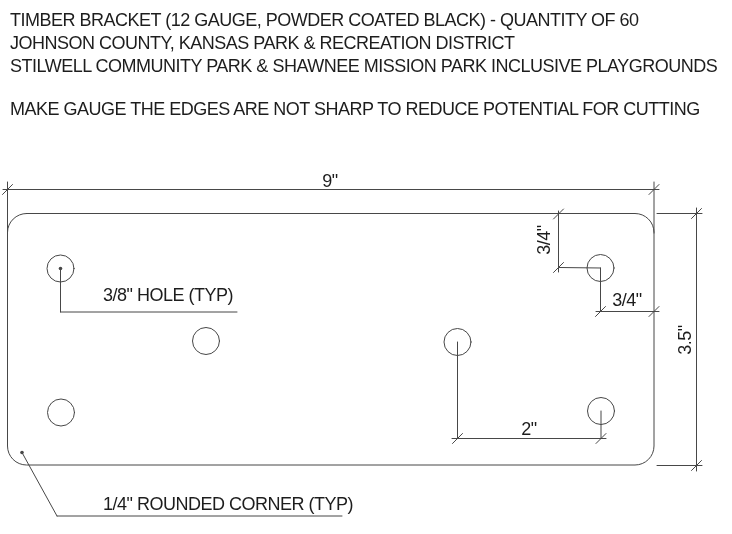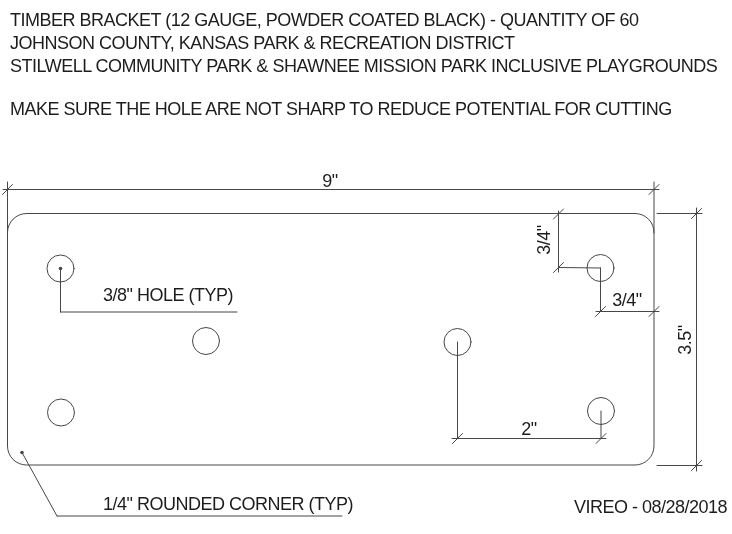--- a/index.html
+++ b/index.html
@@ -55,21 +55,21 @@
 </head>
 <body>
 
 <div class="page">
 
   <div class="header">
     <div>TIMBER BRACKET (12 GAUGE, POWDER COATED BLACK) - QUANTITY OF 60</div>
     <div>JOHNSON COUNTY, KANSAS PARK &amp; RECREATION DISTRICT</div>
     <div>STILWELL COMMUNITY PARK &amp; SHAWNEE MISSION PARK INCLUSIVE PLAYGROUNDS</div>
   </div>
-  <div class="note">MAKE SURE THE HOLE ARE NOT SHARP TO REDUCE POTENTIAL FOR CUTTING</div>
+  <div class="note">MAKE GAUGE THE EDGES ARE NOT SHARP TO REDUCE POTENTIAL FOR CUTTING</div>
 
   <svg class="draw-svg" width="732" height="534" viewBox="0 0 732 534" fill="none" stroke="#474747" stroke-width="1" stroke-linecap="round">
 
     <rect x="7.5" y="213.5" width="646.5" height="251.5" rx="19"></rect>
 
     <g>
       <circle cx="60.5" cy="268.5" r="13.5"></circle>
       <circle cx="600.5" cy="268" r="13.5"></circle>
       <circle cx="206" cy="341" r="13.5"></circle>
       <circle cx="457.5" cy="342" r="13.5"></circle>
@@ -135,15 +135,14 @@
   <div class="dim-label center rot" style="left:516px; top:230px; width:56px; height:20px;">3/4"</div>
 
   <div class="dim-label center" style="left:597px; top:290px; width:60px;">3/4"</div>
 
   <div class="dim-label center" style="left:499px; top:419px; width:60px;">2"</div>
 
   <div class="dim-label" style="left:103px; top:285px;">3/8" HOLE (TYP)</div>
 
   <div class="dim-label" style="left:103px; top:494px;">1/4" ROUNDED CORNER (TYP)</div>
 
-  <div class="dim-label right" style="left:560px; top:497px; width:167px;">VIREO - 08/28/2018</div>
 
 </div>
 
 </body></html>

